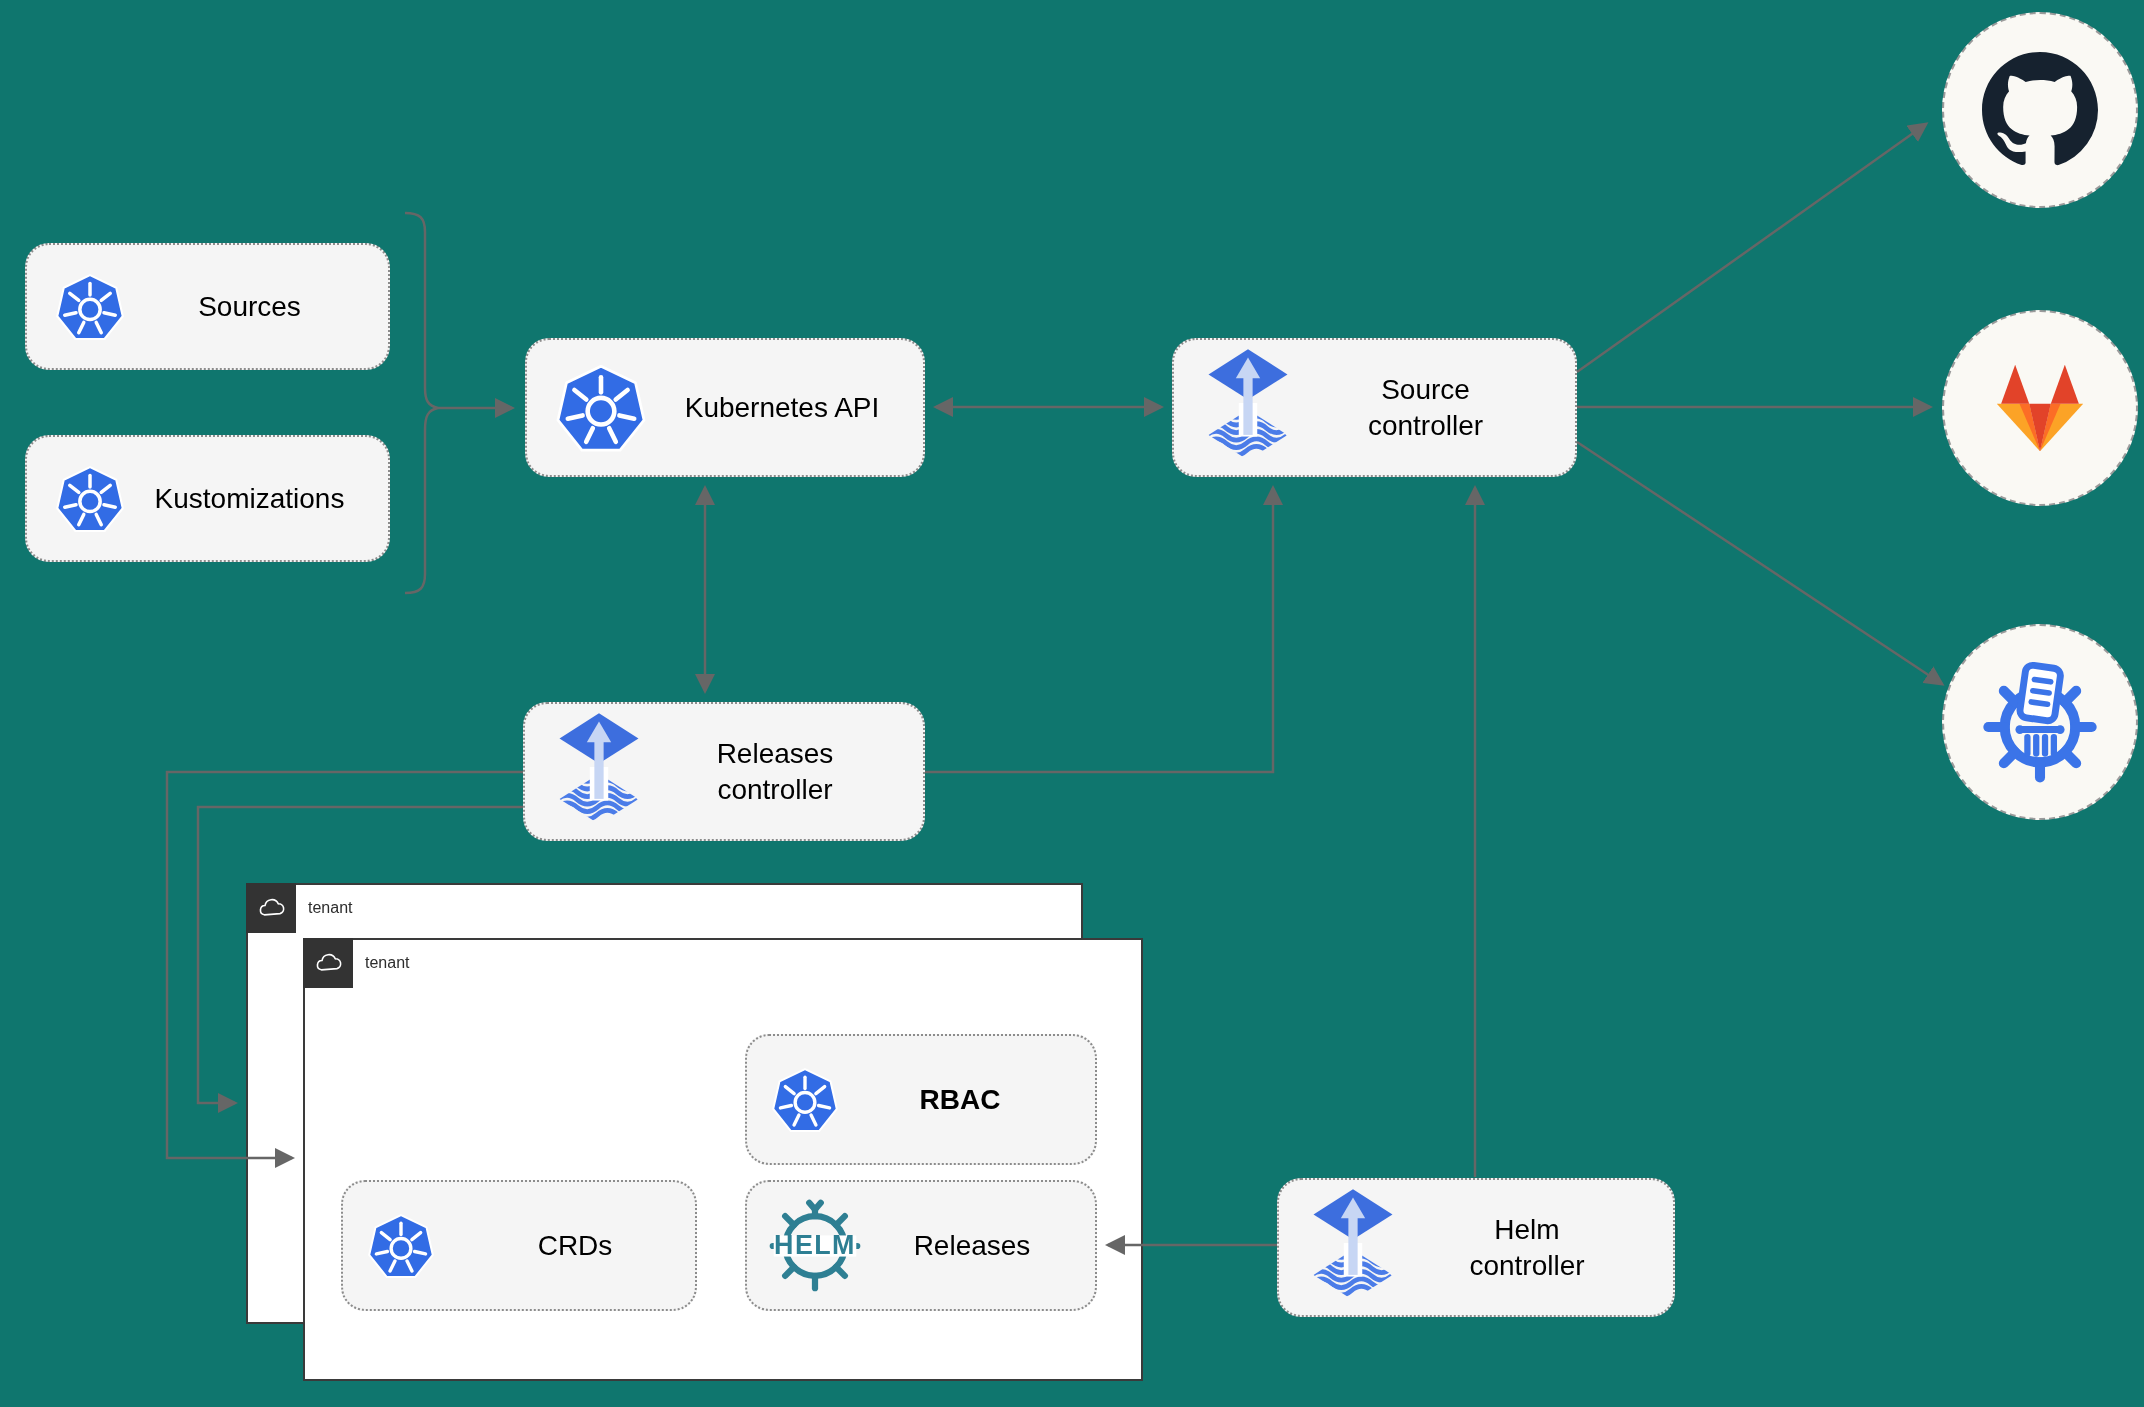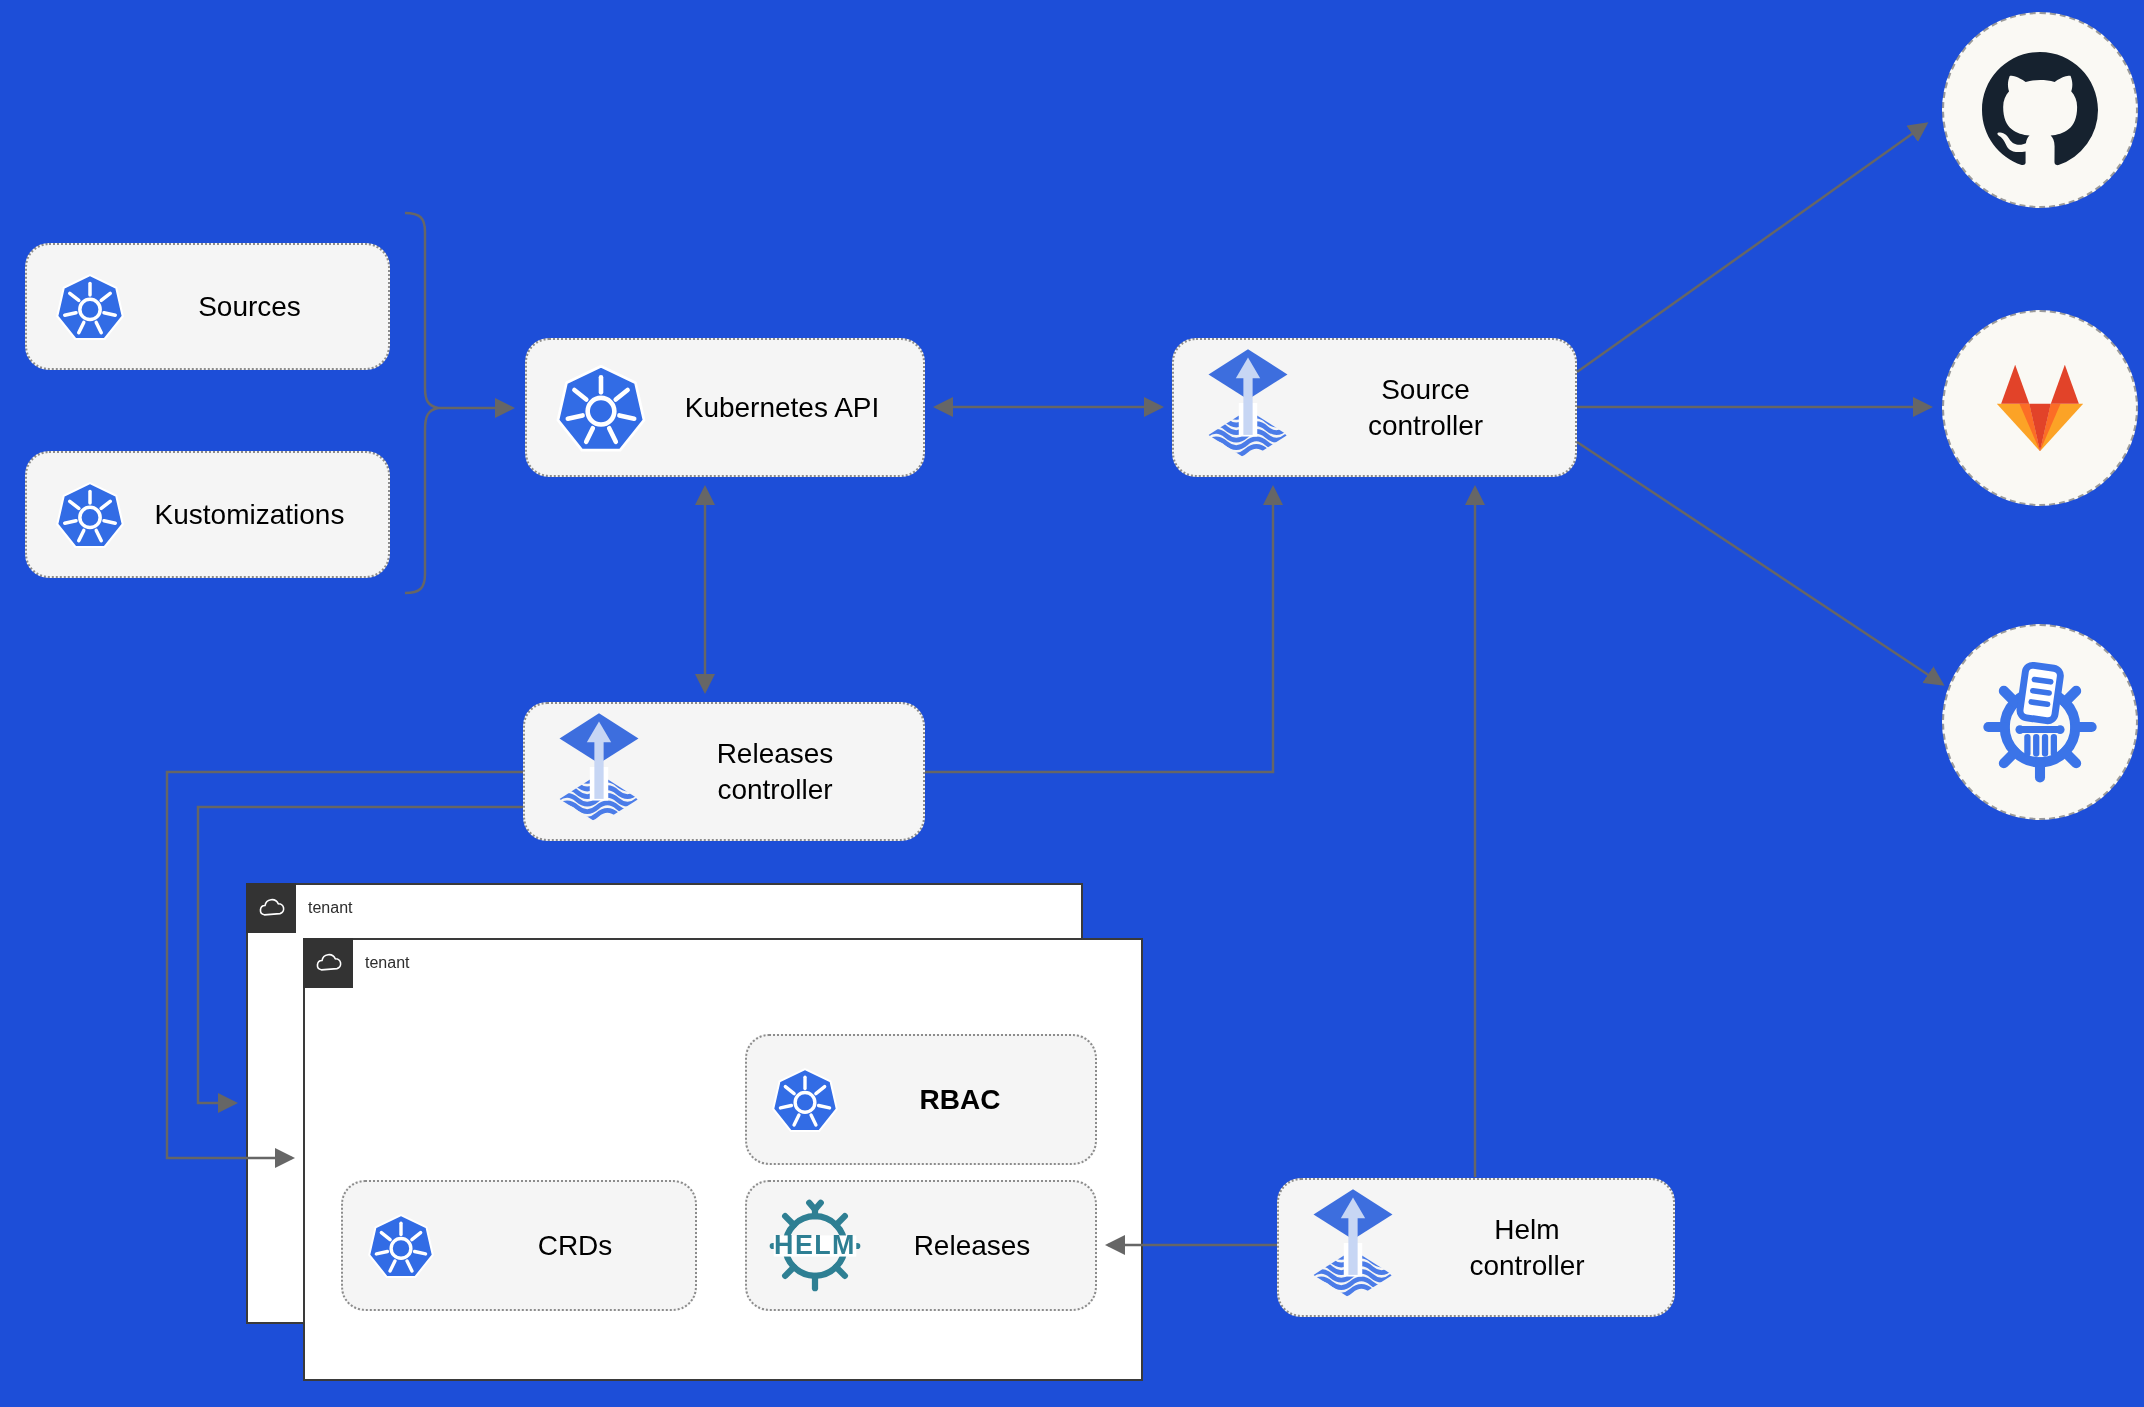--- a/index.html
+++ b/index.html
@@ -1,16 +1,16 @@
 <!DOCTYPE html>
 <html><head>
 <meta charset="utf-8">
 <style>
   html,body{margin:0;padding:0;background:#fff;}
-  #canvas{position:relative;width:2144px;height:1407px;background:#1d4ed8;
+  #canvas{position:relative;width:2144px;height:1407px;background:#0f766e;
           font-family:"Liberation Sans",sans-serif;overflow:hidden;}
 
   .node{position:absolute;background:#f5f5f5;border:2.2px dotted #8c8c8c;
         border-radius:24px;display:flex;align-items:center;box-sizing:border-box;z-index:4;}
   .node .lbl{flex:1;text-align:center;font-size:28px;color:#000;
              white-space:pre-line;line-height:1.28;padding-right:14px;}
   .node .icon{flex:0 0 auto;margin-left:28px;line-height:0;}
 
   .tenant{position:absolute;background:#ffffff;border:2.5px solid #3a3a3a;box-sizing:border-box;}
   .tenant-header{position:absolute;top:-2.5px;left:-2.5px;width:50px;height:50px;
@@ -71,21 +71,21 @@
   </svg>
 
   <div class="node" style="left:25px;top:243px;width:365px;height:127px;">
     <span class="icon">
       <svg width="70" height="72">
           <use href="#sym-k8s"></use>
         </svg></span>
     <span class="lbl">Sources</span>
   </div>
 
-  <div class="node" style="left:25px;top:451px;width:365px;height:127px;">
+  <div class="node" style="left:25px;top:435px;width:365px;height:127px;">
     <span class="icon">
       <svg width="70" height="72">
           <use href="#sym-k8s"></use>
         </svg></span>
     <span class="lbl">Kustomizations</span>
   </div>
 
   <div class="node" style="left:525px;top:338px;width:400px;height:139px;gap:8px;">
     <span class="icon">
       <svg width="92" height="94">

